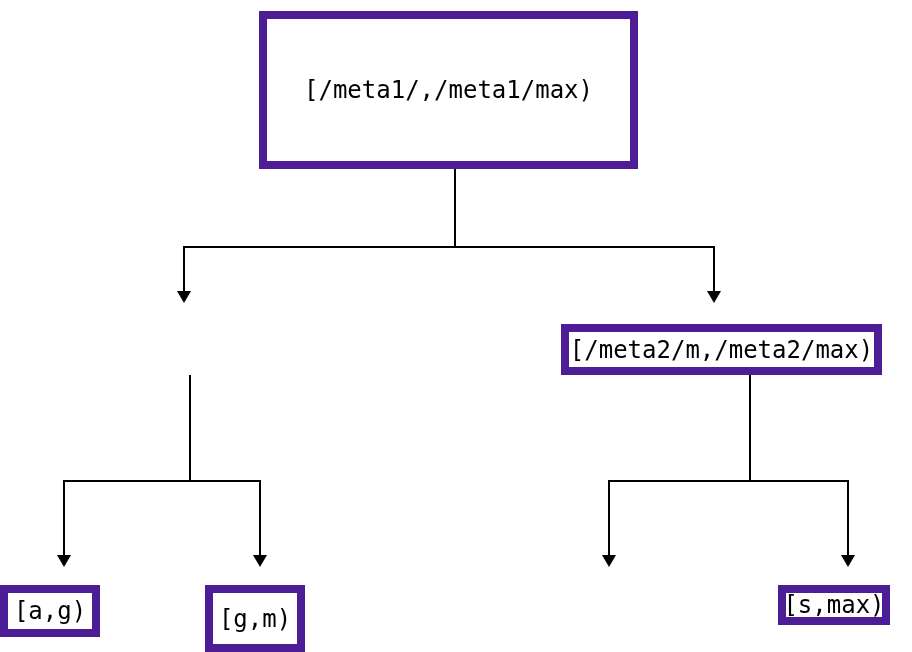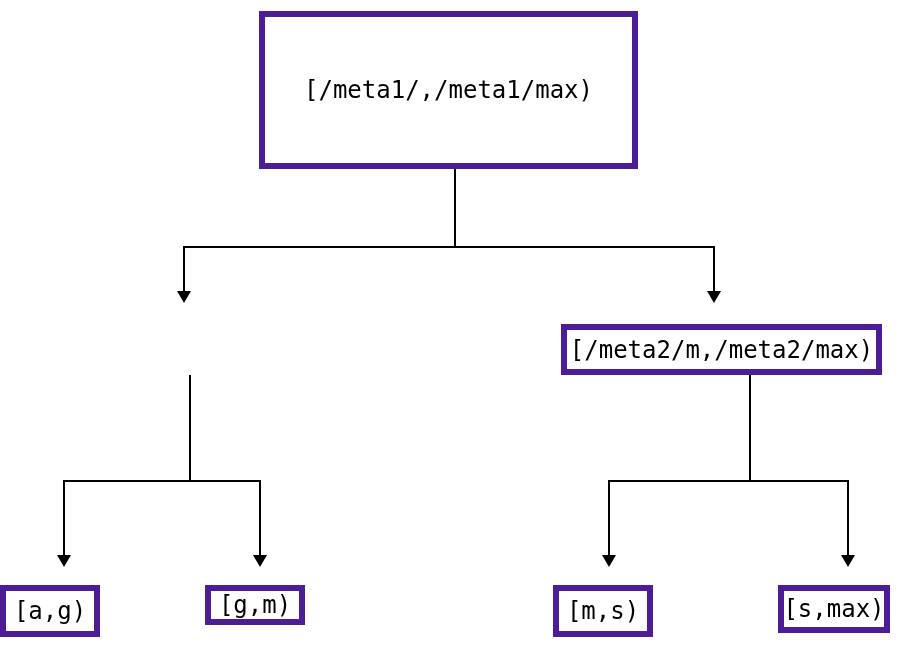--- a/index.html
+++ b/index.html
@@ -11,21 +11,21 @@
     position: relative;
     width: 912px;
     height: 652px;
     background: #ffffff;
     overflow: hidden;
     font-family: "DejaVu Sans Mono", "Liberation Mono", monospace;
   }
   .node {
     position: absolute;
     box-sizing: border-box;
-    border: 6px solid #4c1d95;
+    border: 8px solid #4c1d95;
     background: #ffffff;
     display: flex;
     align-items: center;
     justify-content: center;
     color: #000000;
     font-family: "DejaVu Sans Mono", "Liberation Mono", monospace;
     font-size: 24px;
     line-height: 1;
     letter-spacing: 0px;
     white-space: nowrap;
@@ -89,25 +89,22 @@
   <div class="edge-h" style="left:608px; top:480px; width:241px;"></div>
   <div class="edge-v" style="left:608px; top:480px; height:76px;"></div>
   <div class="arrowhead" style="left:602px; top:555px;"></div>
   <div class="edge-v" style="left:847px; top:480px; height:76px;"></div>
   <div class="arrowhead" style="left:841px; top:555px;"></div>
 
   <div class="node leaf" style="left:0; top:585px; width:100px; height:52px;">
     <span class="node-label">[a,g)</span>
   </div>
 
-  <div class="node leaf" style="left:205px; top:585px; width:100px; height:40px;">
+  <div class="node leaf" style="left:205px; top:585px; width:100px; height:67px;">
     <span class="node-label">[g,m)</span>
   </div>
 
-  <div class="node leaf" style="left:553px; top:585px; width:100px; height:52px;">
-    <span class="node-label">[m,s)</span>
-  </div>
 
-  <div class="node leaf" style="left:778px; top:585px; width:112px; height:48px;">
+  <div class="node leaf" style="left:778px; top:585px; width:112px; height:40px;">
     <span class="node-label">[s,max)</span>
   </div>
 
 </div>
 
 </body></html>

